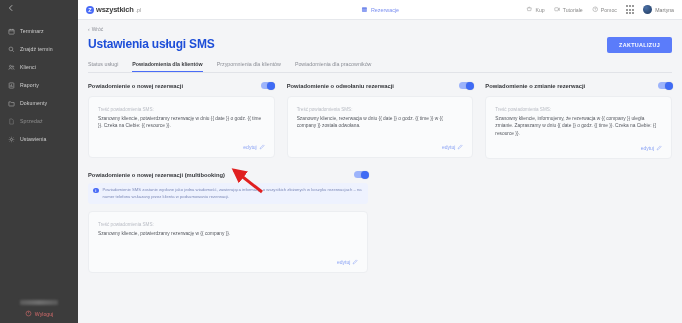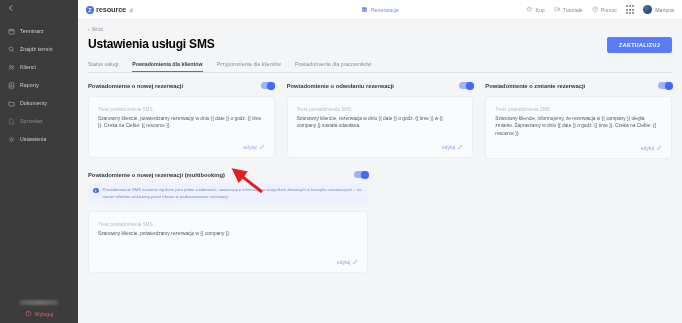--- a/index.html
+++ b/index.html
@@ -84,21 +84,21 @@
     background: radial-gradient(circle at 35% 30%, #4a6fa5 0%, #2d4a73 70%, #1f3554 100%);
   }
   .avatar-name { font-size: 5.2px; color: #7a7a7a; }
 
   
   .content { flex: 1 1 auto; background: #f4f5f7; padding: 6px 10px 0 10px; overflow: hidden; position: relative; }
   .back { display: flex; align-items: center; gap: 2px; color: #8e9199; font-size: 5px; margin-bottom: 5px; }
   .back .caret { font-size: 5px; line-height: 1; }
 
   .page-head { display: flex; align-items: flex-start; }
-  .page-title { font-size: 12px; font-weight: bold; color: #000000; letter-spacing: -.2px; }
+  .page-title { font-size: 12px; font-weight: bold; color: #1d4ed8; letter-spacing: -.2px; }
   .update-btn {
     margin-left: auto; background: #5b7cfa; color: #fff;
     font-size: 5.4px; font-weight: bold; letter-spacing: .35px;
     border: none; border-radius: 2px;
     padding: 5px 12px; cursor: pointer;
   }
 
   .tabs { display: flex; gap: 14px; margin-top: 8px; border-bottom: 1px solid #e1e3e8; }
   .tab {
     font-size: 5.3px; color: #8b8e96; padding: 0 0 4px 0;
@@ -249,21 +249,21 @@
         <span>Wyloguj</span>
       </div>
     </div>
   </aside>
 
   <div class="main">
 
     <header class="topbar">
       <div class="logo">
         <span class="logo-mark">Z</span>
-        <span class="logo-txt">resource</span>
+        <span class="logo-txt">wszystkich</span>
         <span class="logo-tld">.pl</span>
       </div>
 
       <div class="top-center">
         <span>
           <svg viewBox="0 0 12 12">
               <rect x="1.8" y="2.6" width="8.4" height="7.6" rx="1" fill="#8ea0f2"></rect>
               <rect x="1.8" y="2.6" width="8.4" height="2" rx="1" fill="#6b82e8"></rect>
             </svg>
         </span>

